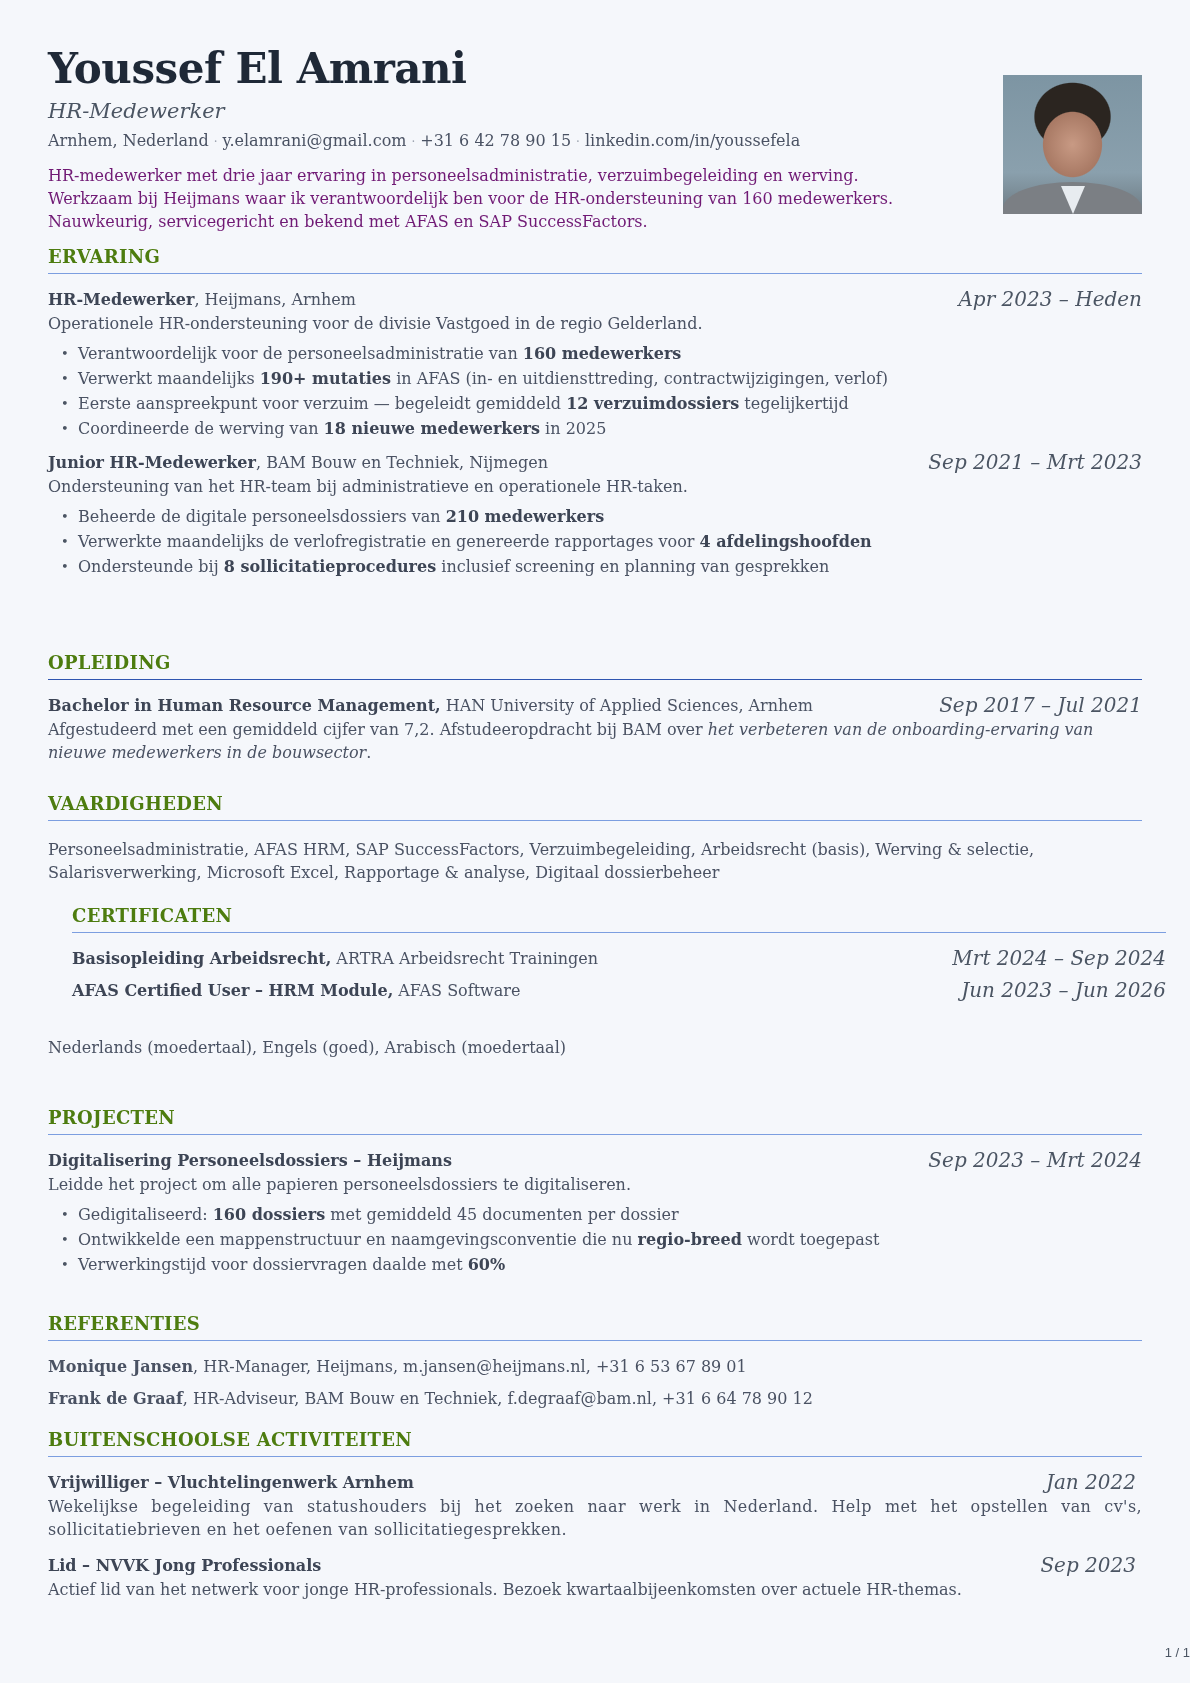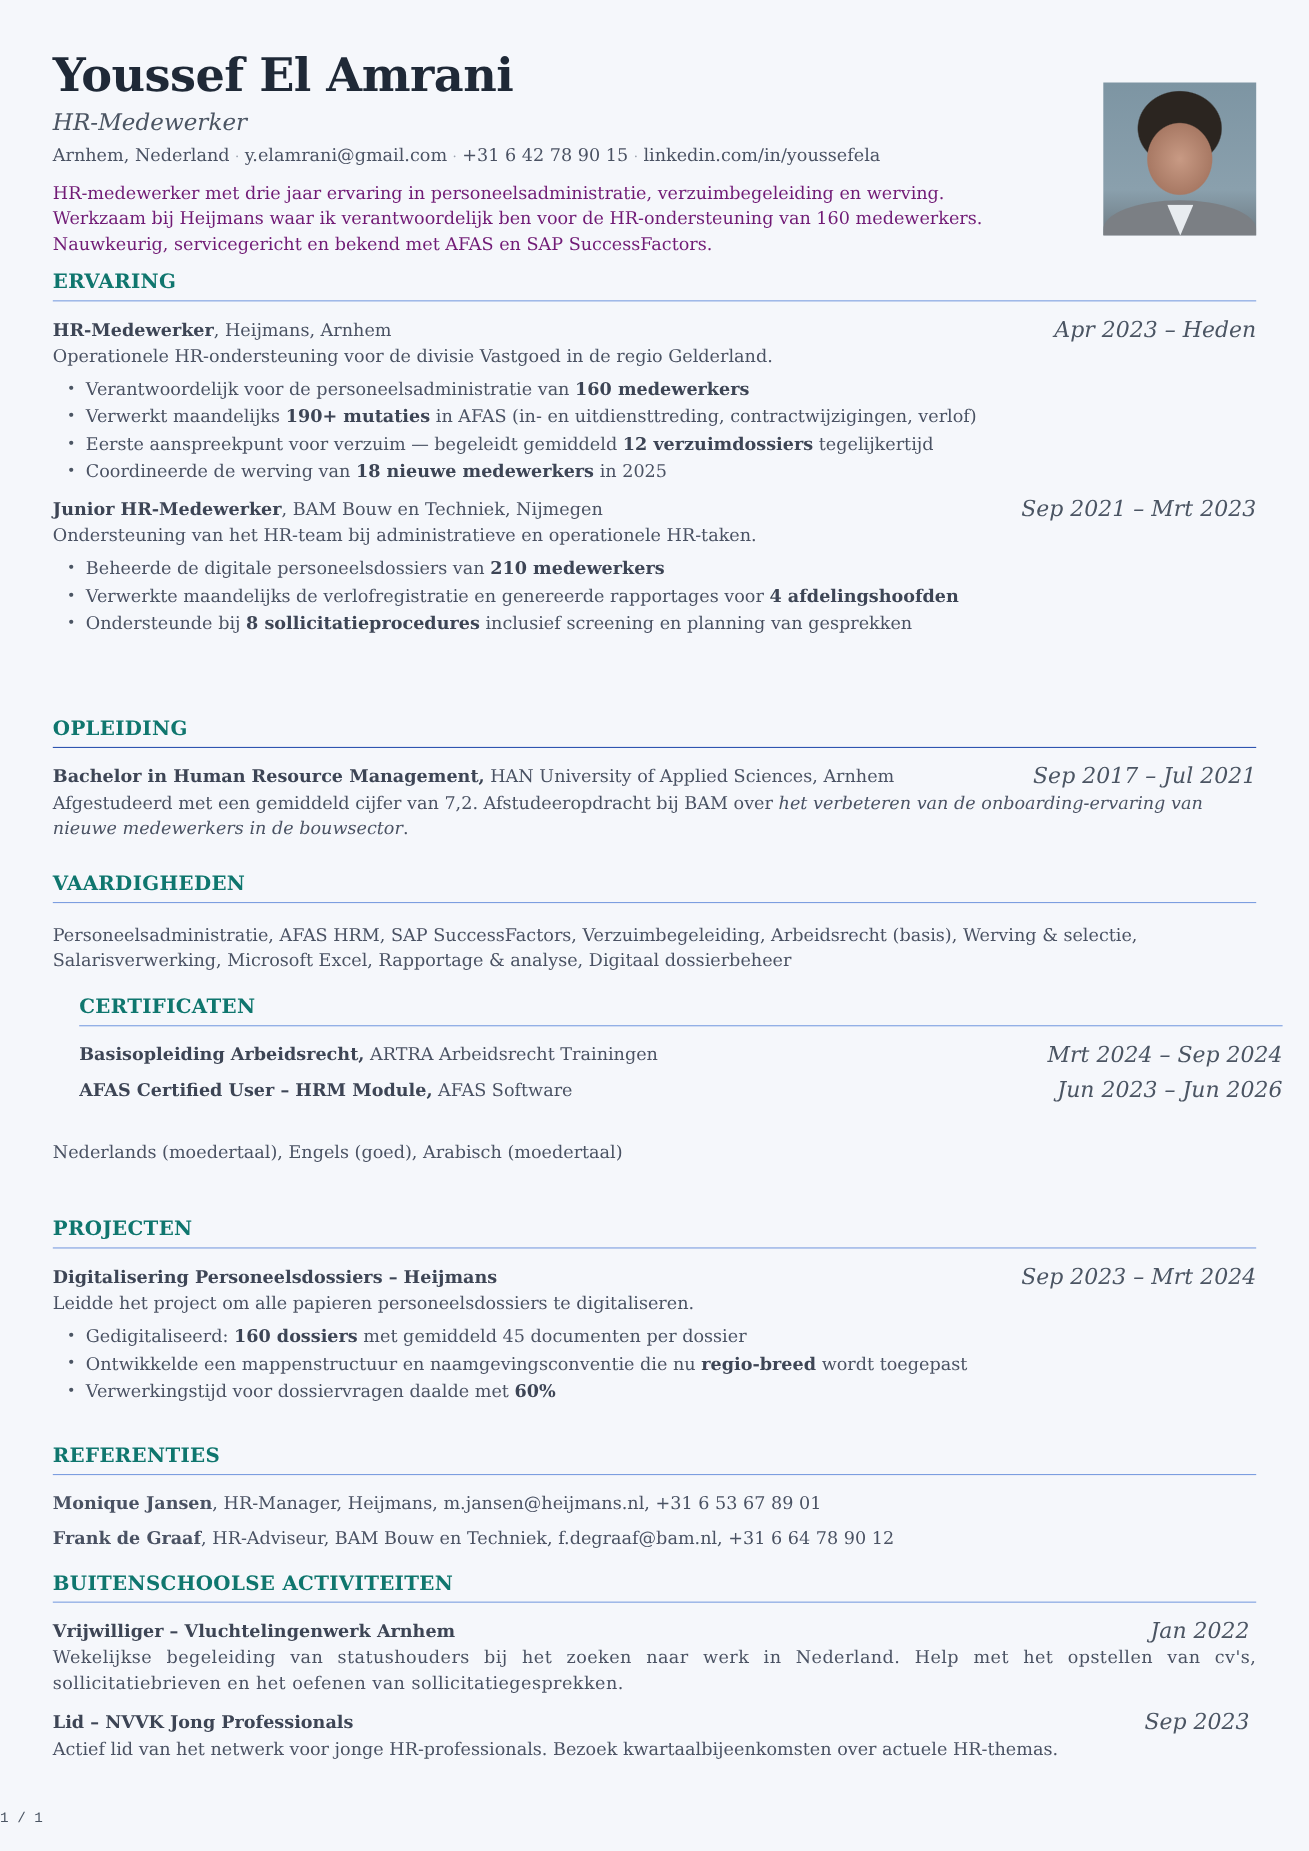--- a/index.html
+++ b/index.html
@@ -25,36 +25,36 @@
     overflow: hidden;
   }
   .photo .shoulders {
     position: absolute; left: 0; right: 0; bottom: 0; height: 32px;
     background: #7b7f84; border-radius: 60% 60% 0 0 / 100% 100% 0 0;
   }
   .photo .collar { position: absolute; left: 58px; bottom: 0; width: 24px; height: 28px; background: #e8ecf0; clip-path: polygon(0 0, 100% 0, 50% 100%); }
 
   .section { position: absolute; left: 0; width: 1094px; }
   .sec-title {
-    font-size: 18px; font-weight: bold; color: #0f766e; letter-spacing: 0.3px;
+    font-size: 18px; font-weight: bold; color: #4d7c0f; letter-spacing: 0.3px;
     padding-bottom: 6px; border-bottom: 1.5px solid #7c9ee0; margin: 0;
   }
   .sec-title.dark { border-bottom-color: #2f55b0; }
   .entry { position: relative; font-size: 16px; line-height: 25px; }
   .entry .head { position: relative; height: 25px; }
   .entry .head b { color: #3d4555; }
   .date { position: absolute; right: 0; top: 0; font-style: italic; font-size: 20px; color: #4b5563; }
   .desc { font-size: 16px; line-height: 23px; }
   ul.bullets { list-style: none; margin: 6px 0 0 0; padding: 0 0 0 30px; }
   ul.bullets li { position: relative; font-size: 16px; line-height: 25px; }
   ul.bullets li::before { content: "•"; position: absolute; left: -17px; top: 0; color: #4b5563; font-size: 13px; }
   ul.bullets li b { color: #3d4555; }
   .plain { font-size: 16px; line-height: 23px; }
   .justify { text-align: justify; letter-spacing: 0.4px; }
-  .footer { position: absolute; left: 0; width: 1190px; top: 1645px; text-align: left; font-size: 13px; color: #4b5563; font-family: Liberation Mono, monospace; }
+  .footer { position: absolute; left: 0; width: 1190px; top: 1645px; text-align: right; font-size: 13px; color: #4b5563; font-family: Liberation Sans, sans-serif; }
 </style>
 </head>
 <body>
 
 <div class="page">
 
   <h1 class="name">Youssef El Amrani</h1>
   <div class="role">HR-Medewerker</div>
   <div class="contact">
     <span>Arnhem, Nederland</span><span class="sep">·</span><span>y.elamrani@gmail.com</span><span class="sep">·</span><span>+31 6 42 78 90 15</span><span class="sep">·</span><span>linkedin.com/in/youssefela</span>

